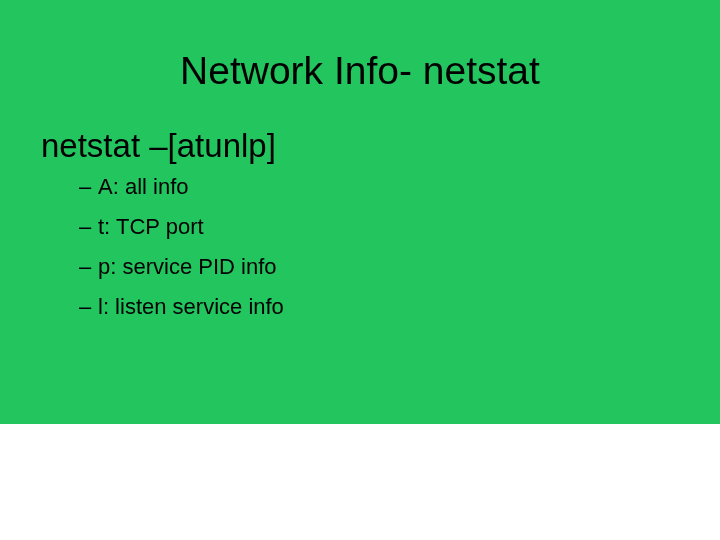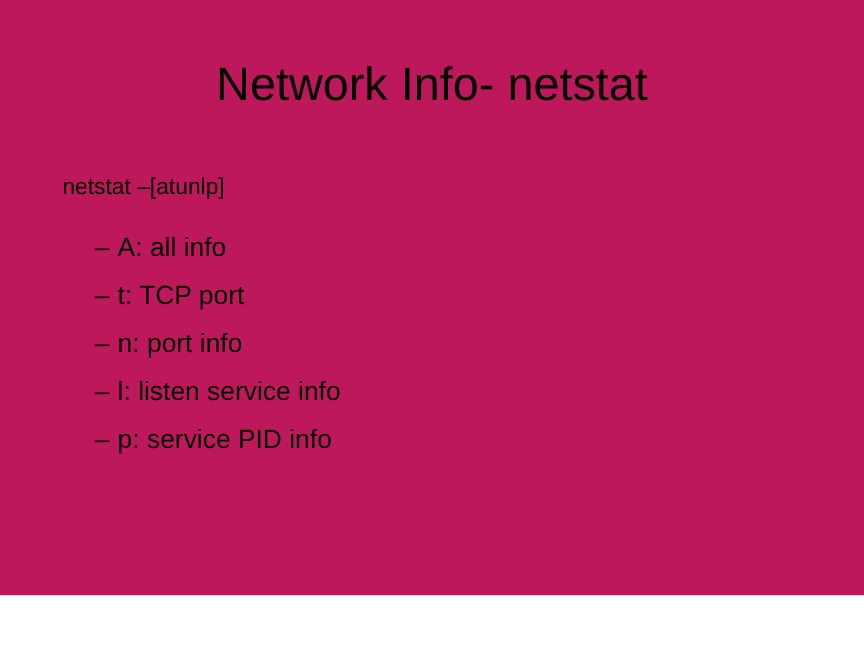--- a/index.html
+++ b/index.html
@@ -10,22 +10,22 @@
     width: 720px;
     height: 540px;
     background: #ffffff;
     font-family: "Liberation Sans", sans-serif;
     color: #000000;
     overflow: hidden;
   }
   .slide {
     position: relative;
     width: 720px;
-    height: 496px;
-    background: #be185d;
+    height: 424px;
+    background: #22c55e;
     box-sizing: border-box;
   }
   .slide-title {
     position: absolute;
     left: 0;
     top: 48px;
     width: 720px;
     text-align: center;
     font-size: 39px;
     line-height: 46px;
@@ -34,23 +34,23 @@
     color: #000000;
     white-space: nowrap;
   }
   .body-block {
     position: absolute;
     left: 0;
     top: 128px;
     width: 720px;
   }
   .bullet-l1 {
-    margin: 12px;
+    margin: 1px;
     padding: 0 0 0 40px;
-    font-size: 19px;
+    font-size: 33px;
     line-height: 34px;
     color: #000000;
     white-space: nowrap;
   }
   .sub-list {
     margin: 4px 16px 0 0;
     padding: 0;
     list-style: none;
   }
   .sub-item {
@@ -85,27 +85,24 @@
 
       <div class="sub-item">
         <span class="dash">–</span><span class="sub-text">A: all info</span>
       </div>
 
       <div class="sub-item">
         <span class="dash">–</span><span class="sub-text">t: TCP port</span>
       </div>
 
 
+
       <div class="sub-item">
-        <span class="dash">–</span><span class="sub-text">n: port info</span>
+        <span class="dash">–</span><span class="sub-text">p: service PID info</span>
       </div>
 
       <div class="sub-item">
         <span class="dash">–</span><span class="sub-text">l: listen service info</span>
-      </div>
-
-      <div class="sub-item">
-        <span class="dash">–</span><span class="sub-text">p: service PID info</span>
       </div>
 
     </div>
   </div>
 </div>
 
 </body></html>

